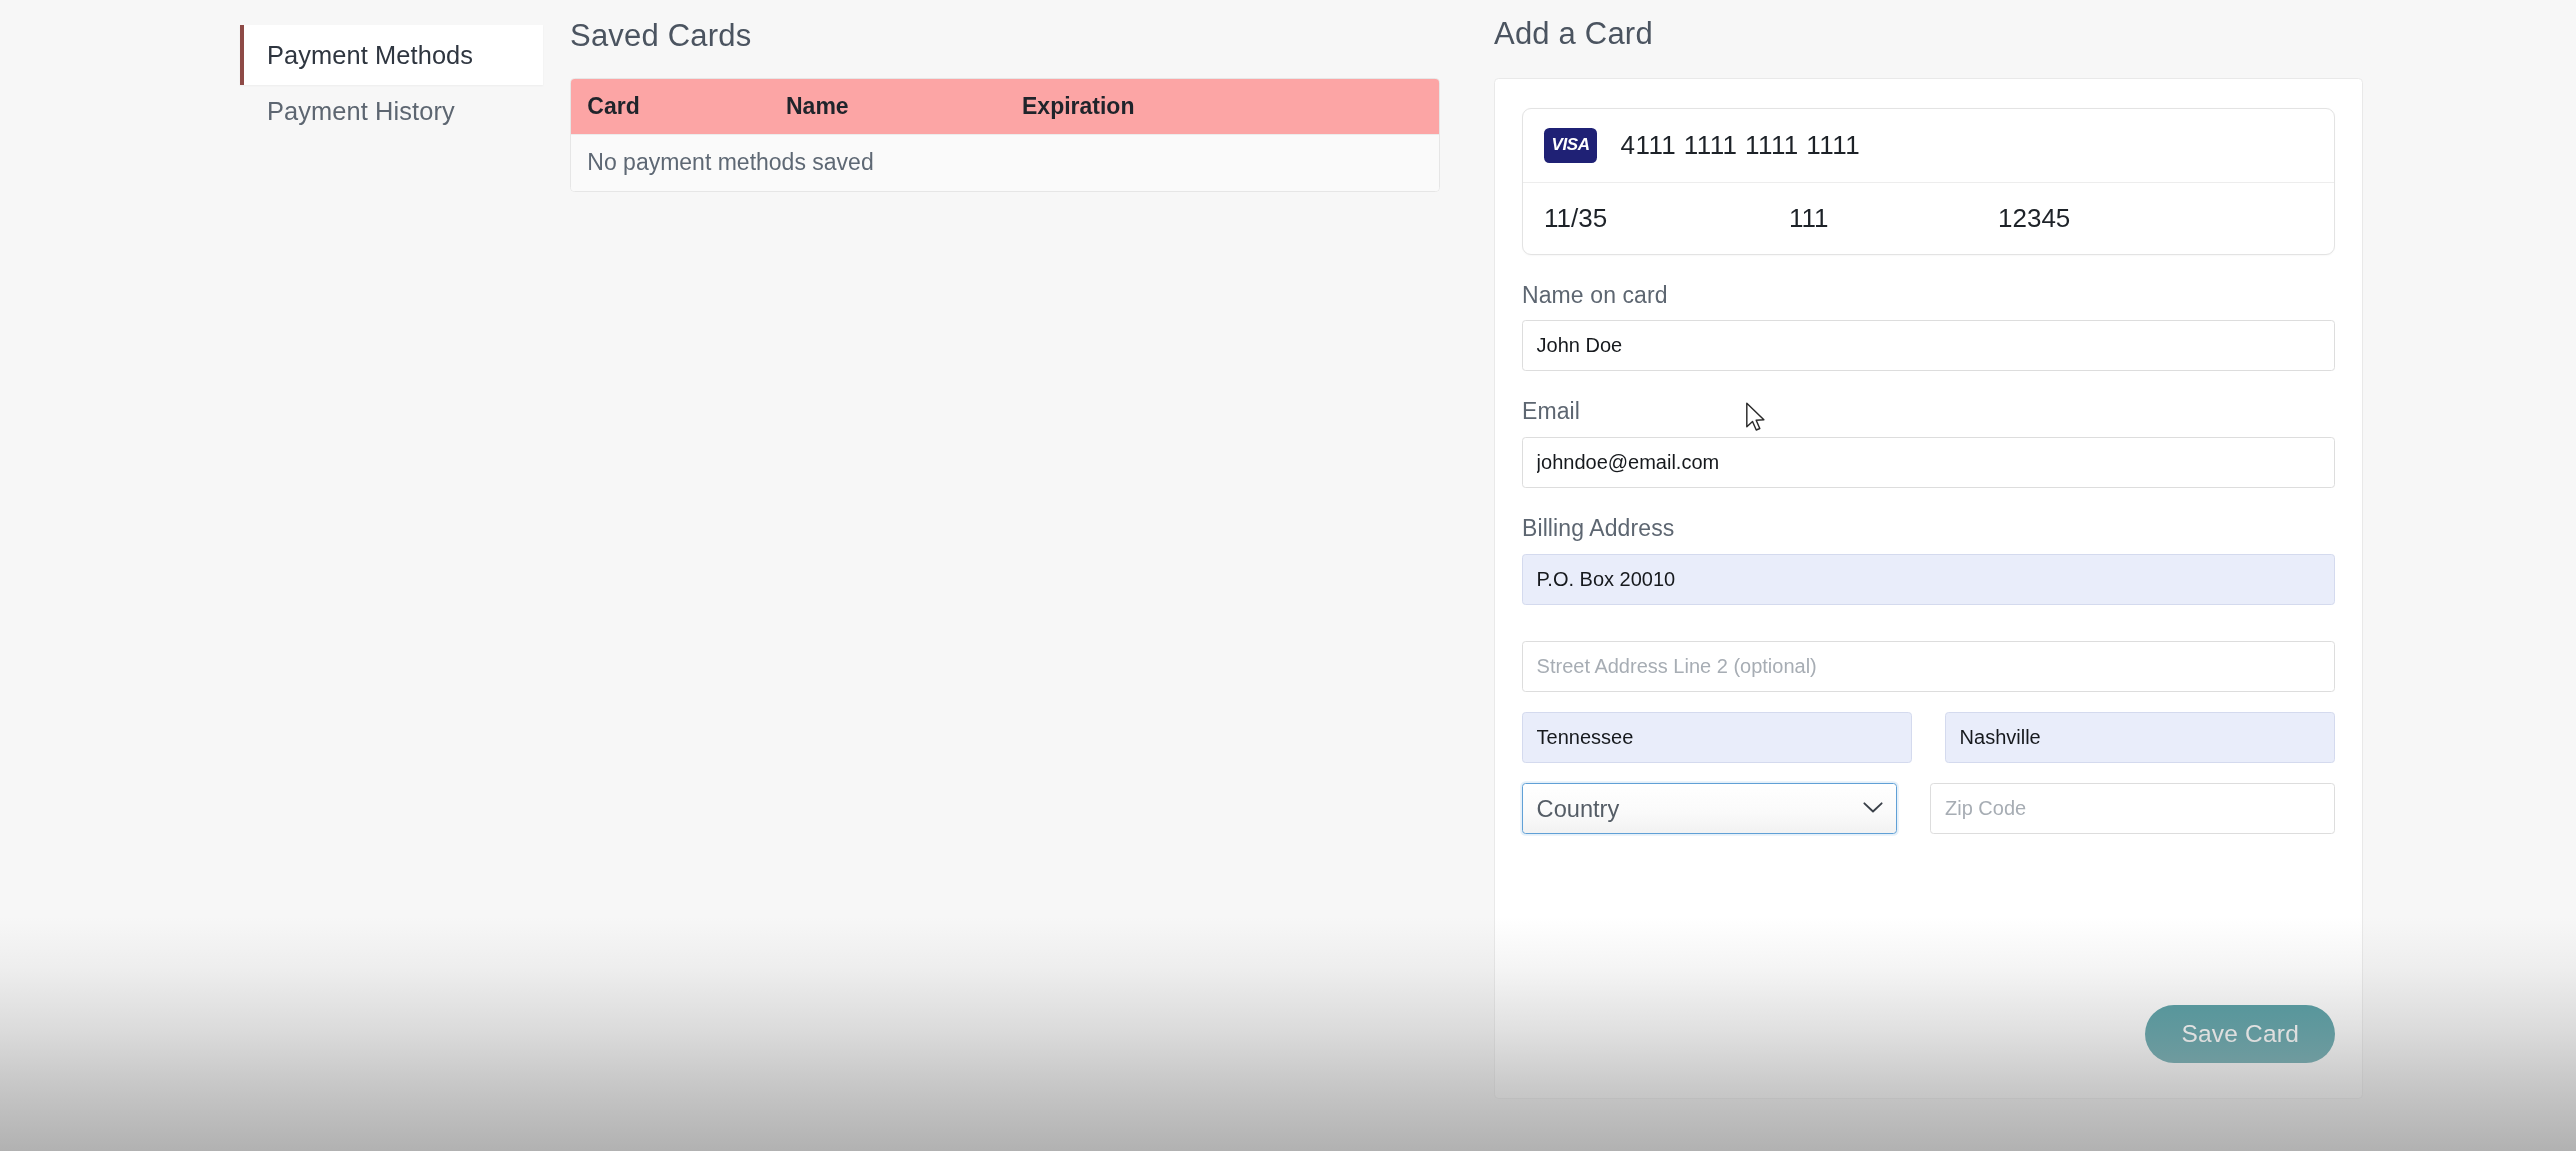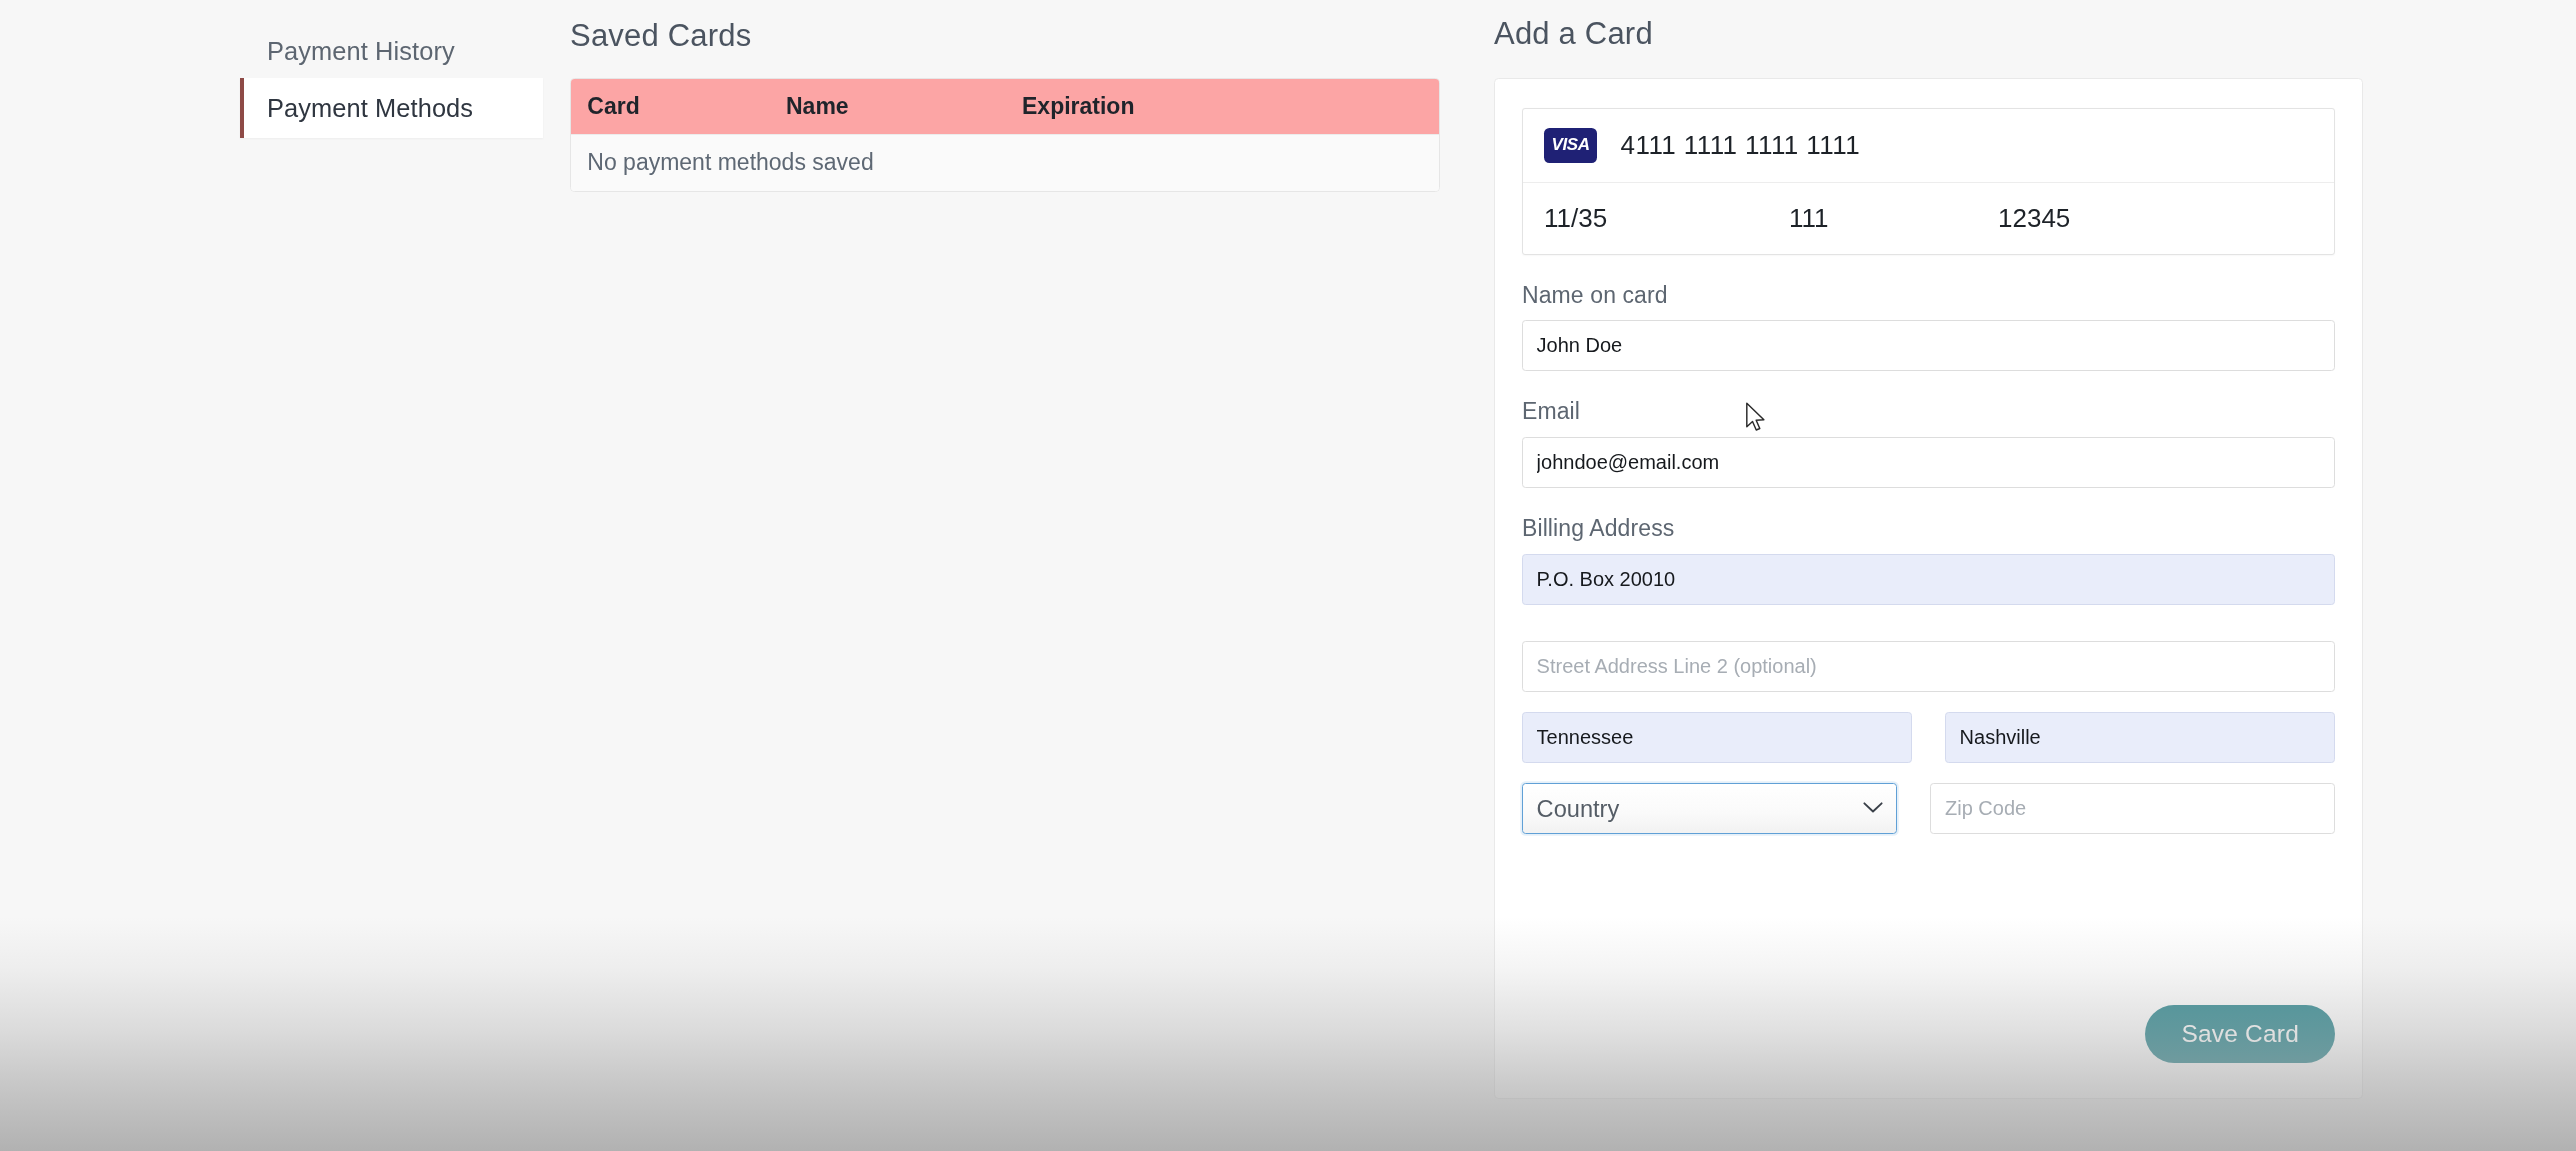--- a/index.html
+++ b/index.html
@@ -127,21 +127,21 @@
     border: 0.9px solid #e9e9e9;
     border-radius: 4.5px;
     padding: 29px 27px 38px 27px;
     height: 1021px;
     position: relative;
   }
 
   
   .card-box {
     border: 0.9px solid #e3e3e3;
-    border-radius: 3px;
+    border-radius: 9px;
     overflow: hidden;
     background: #fff;
     box-shadow: 0 0.9px 1.8px rgba(0,0,0,.03);
   }
   .card-row-1 {
     display: flex;
     align-items: center;
     height: 74px;
     padding-left: 21px;
     border-bottom: 0.9px solid #ededed;
@@ -269,25 +269,25 @@
     z-index: 80;
     pointer-events: none;
   }
 </style>
 </head>
 <body>
 
 <div id="page">
 
   <nav id="sidebar">
+    <div class="side-item active">
+      <span>Payment Methods</span>
+    </div>
     <div class="side-item">
       <span>Payment History</span>
-    </div>
-    <div class="side-item active">
-      <span>Payment Methods</span>
     </div>
   </nav>
 
   <section id="saved-cards">
     <h2 class="section-title">Saved Cards</h2>
 
     <div class="cards-table">
       <div class="thead">
         <div class="th th-card">Card</div>
         <div class="th th-name">Name</div>

